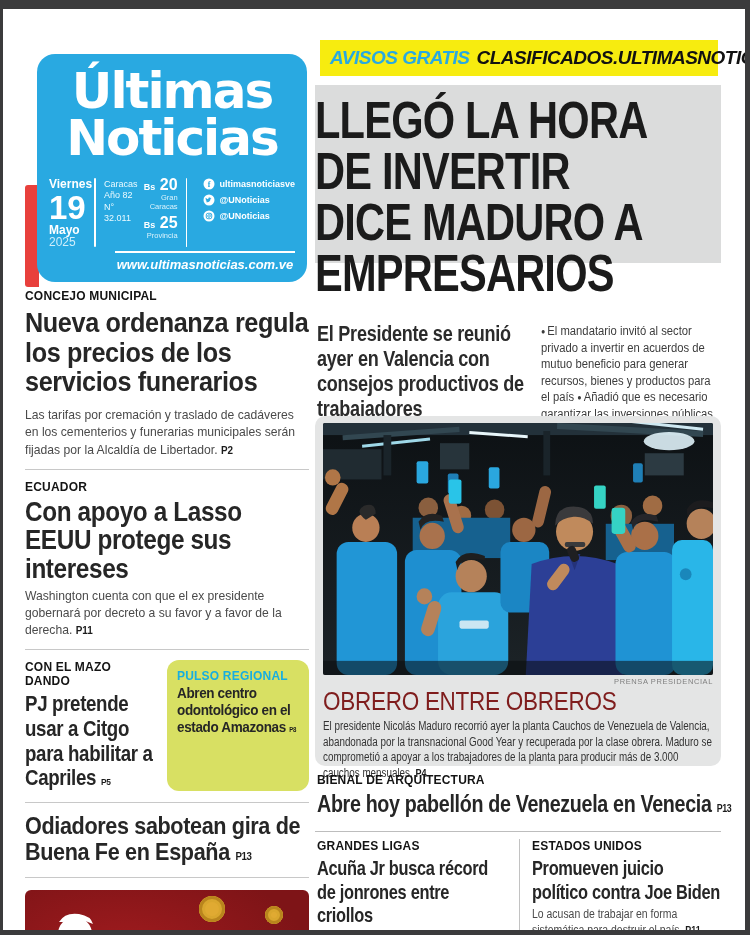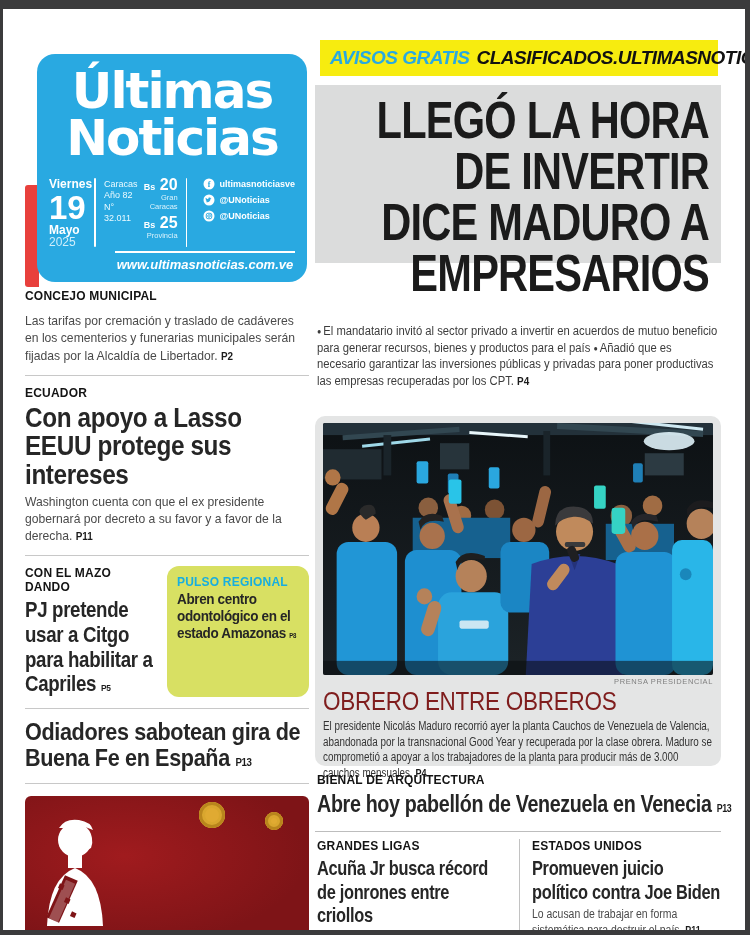--- a/index.html
+++ b/index.html
@@ -59,21 +59,21 @@
   .ad { margin-top:12px; height:150px; border-radius:6px; position:relative; overflow:hidden;
         background:radial-gradient(ellipse at 35% 40%, #a01b1e 0%, #7e1417 70%); color:#fff; }
   .ad .bust { position:absolute; left:10px; top:18px; }
   .coin { position:absolute; border-radius:50%; background:#e0aa32; box-shadow:inset 0 0 0 3px #b9851d, inset 0 0 0 6px #d9a62e; }
 
   
   .right-col { position:absolute; left:312px; top:0; width:406px; }
   .banner { position:absolute; top:31px; left:5px; right:3px; height:36px; background:#f7ec0f; display:flex; align-items:center; padding:0 10px; white-space:nowrap; }
   .banner .b1 { color:#29a9e1; font-weight:bold; font-style:italic; font-size:19px; letter-spacing:-.5px; }
   .banner .b2 { color:#111; font-weight:bold; font-style:italic; font-size:19px; letter-spacing:-.5px; margin-left:7px; }
-  .lead-card { position:absolute; top:76px; left:0; right:0; height:178px; background:#dbdcdc; padding:10px 12px;text-align:right; }
+  .lead-card { position:absolute; top:76px; left:0; right:0; height:178px; background:#dbdcdc; padding:10px 0; }
   .lead-hl { font-weight:bold; color:#1b1b1b; font-size:52px; line-height:.98; letter-spacing:-1px; white-space:pre-line; }
   .subrow { position:absolute; top:312px; left:2px; right:0; display:flex; gap:14px; }
   .subhead { width:210px; font-size:22px; font-weight:bold; color:#2b2b2b; line-height:1.14; letter-spacing:-.3px; }
   .bullets { flex:1; font-size:12.5px; color:#3c3c3c; line-height:1.32; padding-top:2px; }
   .bullets .bl::before { content:"● "; font-size:8px; vertical-align:1px; }
   .bullets .pr { font-size:11px; }
 
   .photo-card { position:absolute; top:407px; left:0; right:0; height:350px; background:#e4e5e5; border-radius:10px; padding:7px 8px; }
   .photo { width:100%; height:252px; display:block; border-radius:2px; }
   .credit { text-align:right; font-size:7.5px; color:#808080; letter-spacing:.6px; margin:2px 0 1px 0; }
@@ -152,20 +152,23 @@
     </div>
     <div class="mh-bottom">
       <div class="mh-url">www.ultimasnoticias.com.ve</div>
     </div>
   </div>
 
   <div class="left-col">
 
     <div class="story1">
       <div class="k">CONCEJO MUNICIPAL</div>
+      <div class="hl">
+          <span class="cx90">Nueva ordenanza regula los precios de los servicios funerarios</span>
+        </div>
       <div class="sf" style="margin-top:9px;">
           <span class="cx90"><span>Las tarifas por cremación y traslado de cadáveres en los cementerios y funerarias municipales serán fijadas por la Alcaldía de Libertador. </span><span class="pr">P2</span></span>
         </div>
     </div>
     <div class="div"></div>
 
     <div class="story2">
       <div class="k">ECUADOR</div>
       <div class="hl">
           <span class="cx90">Con apoyo a Lasso EEUU protege sus intereses</span>
@@ -228,20 +231,23 @@
     </div>
 
     <div class="lead-card">
       <div class="lead-hl"><span class="cx80">LLEGÓ LA HORA
 DE INVERTIR
 DICE MADURO A
 EMPRESARIOS</span></div>
     </div>
 
     <div class="subrow">
+      <div class="subhead">
+          <span class="cx82">El Presidente se reunió ayer en Valencia con consejos productivos de trabajadores</span>
+        </div>
       <div class="bullets">
         <span class="cx90">
           <span class="bl">El mandatario invitó al sector privado a invertir en acuerdos de mutuo beneficio para generar recursos, bienes y productos para el país </span><span class="bl">Añadió que es necesario garantizar las inversiones públicas y privadas para poner productivas las empresas recuperadas por los CPT. </span><span class="pr">P4</span>
         </span>
       </div>
     </div>
 
     <div class="photo-card">
       <svg class="photo" viewBox="0 0 400 250" preserveAspectRatio="none">
         <defs>

